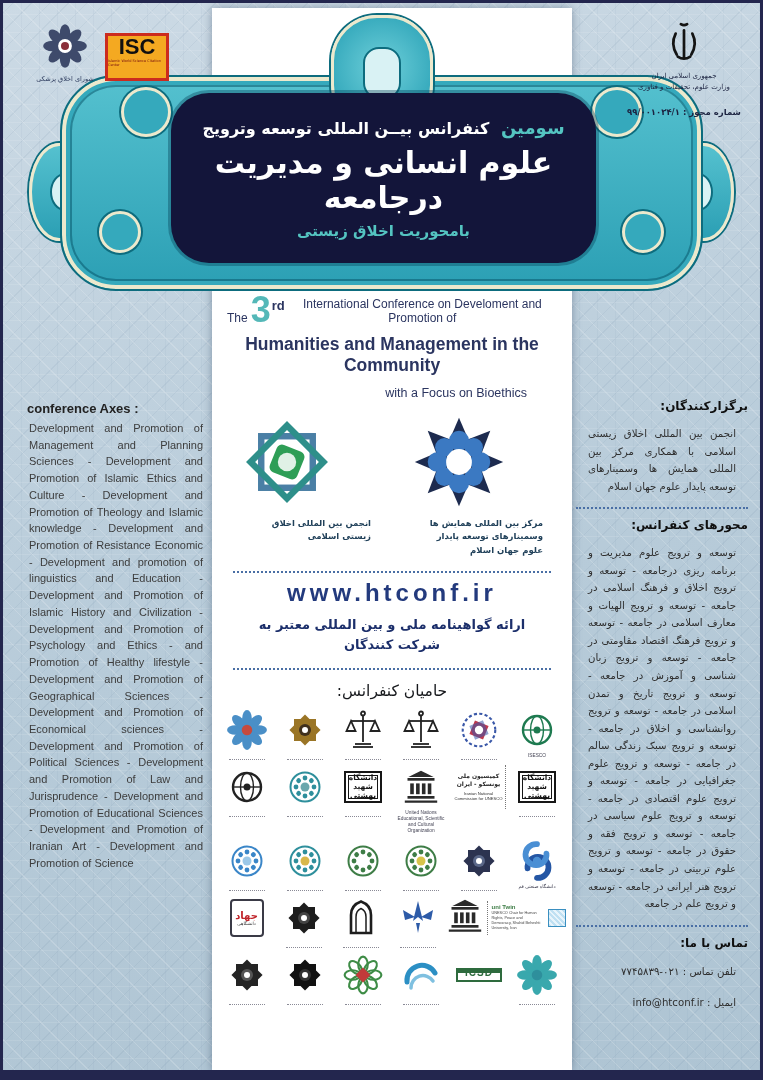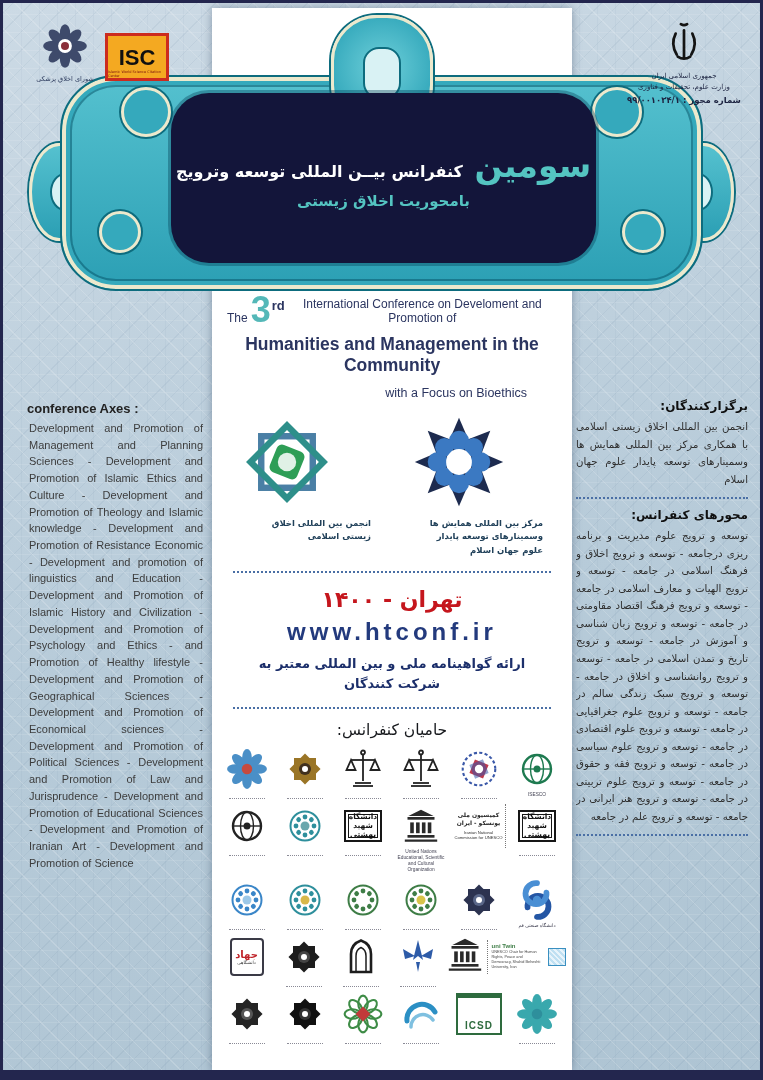--- a/index.html
+++ b/index.html
@@ -36,36 +36,36 @@
   .wing{position:absolute;width:66px;height:92px;background:linear-gradient(#55c1cf,#2b9fb4);
     border:3px solid #ece9cd;box-shadow:0 0 0 2px #0d6c7e;border-radius:42% 58% 58% 42%/50%;}
   .wing.l{left:26px;top:140px;} .wing.r{right:26px;top:140px;transform:scaleX(-1);}
   .wing .dot{position:absolute;left:50%;top:50%;transform:translate(-50%,-50%);width:26px;height:34px;
     background:#d9f2f4;border-radius:50%;border:2px solid #0d6c7e;}
 
   .title-box{position:absolute;left:168px;width:425px;top:90px;height:170px;background:#13153a;
     border-radius:38px;box-shadow:0 0 0 3px rgba(8,70,92,.4);display:flex;flex-direction:column;
     align-items:center;justify-content:center;gap:7px;direction:rtl;text-align:center;z-index:4;}
   .tl1{font-size:16px;font-weight:bold;color:#ffffff;}
-  .tl1 .accent{font-size:33px;color:#54c4c1;margin-left:6px;}
+  .tl1 .accent{font-size:18px;color:#54c4c1;margin-left:6px;}
   .tl2{font-size:30px;font-weight:bold;color:#ffffff;}
   .tl3{font-size:15px;font-weight:bold;color:#54c4c1;}
 
   
   .med-logo{position:absolute;left:26px;top:20px;width:72px;text-align:center;z-index:4;color:#2c3a5c;}
   .med-logo .cap{font-size:6.5px;margin-top:2px;direction:rtl;}
   .isc-logo{position:absolute;left:102px;top:30px;width:64px;height:48px;background:#f4a921;
     border:3px solid #cc2b1e;box-sizing:border-box;display:flex;flex-direction:column;
-    align-items:center;justify-content:flex-end;z-index:4;}
+    align-items:center;justify-content:flex-start;z-index:4;}
   .isc-logo .isc-txt{font-family:"Liberation Sans",sans-serif;font-weight:bold;font-size:22px;color:#101010;line-height:1;}
   .isc-logo .isc-sub{font-size:3.5px;color:#7a1410;margin-top:1px;}
   .iran-logo{position:absolute;right:12px;top:18px;width:128px;text-align:center;z-index:4;
     color:#1c2340;direction:rtl;}
   .iran-logo .l{font-size:7px;line-height:1.5;}
-  .iran-logo .l3{font-size:8.5px;font-weight:bold;margin-top:2px;}
+  .iran-logo .l3{font-size:8.5px;font-weight:bold;margin-top:14px;}
 
   
   .eng{font-family:"Liberation Sans",sans-serif;color:#2b3560;text-align:center;width:330px;}
   .eng .row1{font-size:12px;display:flex;align-items:flex-end;justify-content:center;gap:3px;}
   .eng .num{font-size:36px;line-height:.8;color:#54b8b8;font-weight:bold;}
   .eng .ord{font-size:13px;font-weight:bold;color:#2b3560;position:relative;top:-12px;margin-left:-2px;}
   .eng .row2{font-size:17.5px;font-weight:bold;margin-top:9px;}
   .eng .row3{font-size:12.5px;text-align:right;padding-right:30px;margin-top:10px;}
 
   .org-logos{display:flex;justify-content:center;align-items:flex-start;gap:42px;margin-top:16px;}
@@ -98,34 +98,34 @@
     height:44px;border-right:1px dotted #777;direction:rtl;gap:2px;}
   .comm .fa{font-size:6px;font-weight:bold;color:#222;line-height:1.4;text-align:center;}
   .comm .en{font-size:4.2px;color:#333;text-align:center;font-family:"Liberation Sans",sans-serif;line-height:1.3;}
   .chair{display:flex;align-items:center;gap:4px;height:44px;}
   .chair .sep{height:34px;border-left:1px dotted #777;}
   .chair .ut{font-size:6px;font-weight:bold;color:#3e7d46;font-family:"Liberation Sans",sans-serif;}
   .chair .ct{font-size:3.8px;color:#444;max-width:52px;line-height:1.3;font-family:"Liberation Sans",sans-serif;}
   .chair .bsq{width:16px;height:16px;border:1px solid #3a8fc0;
     background:repeating-linear-gradient(45deg,#bfe0f2 0 2px,#e8f4fb 2px 4px);}
   .chair .txtcol{display:flex;flex-direction:column;gap:1px;}
-  .icsd{width:46px;height:42px;box-sizing:border-box;border:2px solid #2e6b3e;
+  .icsd{width:46px;height:14px;box-sizing:border-box;border:2px solid #2e6b3e;
     box-shadow:inset 0 3px 0 #2e6b3e;display:flex;align-items:flex-end;justify-content:center;
     padding-bottom:2px;font-family:"Liberation Sans",sans-serif;font-weight:bold;font-size:10px;
     color:#2e6b3e;letter-spacing:1px;}
 
   
   .left-col{position:absolute;left:24px;top:398px;width:178px;bottom:14px;z-index:2;overflow:hidden;
     font-family:"Liberation Sans",sans-serif;color:#3c3c3c;}
   .left-col h3{margin:0 0 4px 0;font-size:13px;color:#222;}
   .left-col p{margin:2px;font-size:11px;line-height:1.52;text-align:justify;}
   .right-col{position:absolute;right:12px;top:396px;width:172px;bottom:12px;z-index:2;overflow:hidden;
     direction:rtl;color:#2e2e2e;}
   .right-col h3{margin:0 0 5px 0;font-size:12px;color:#101010;}
-  .right-col p{margin:0;font-size:10.2px;line-height:1.72;text-align:justify;}
+  .right-col p{margin:12px;font-size:10.2px;line-height:1.72;text-align:justify;}
   .right-col .rdiv{border-top:2px dotted #4a6fa5;margin:9px 0;}
   .contact p{line-height:1.9;text-align:right;}
 </style>
 </head>
 <body>
 
 <div class="poster">
   <div class="pattern"></div>
 
   <div class="card">
@@ -176,21 +176,20 @@
                 <circle cx="66" cy="66" r="10"></circle>
             </g>
             <circle cx="50" cy="50" r="14" fill="#ffffff"></circle>
           </svg>
         </span>
         <div class="cap">مرکز بین المللی همایش ها وسمینارهای توسعه پایدار علوم جهان اسلام</div>
       </div>
     </div>
 
     <div class="dash-div"></div>
-    <div class="city">تهران - ۱۴۰۰</div>
     <div class="site">www.htconf.ir</div>
     <div class="cert">
       <span>ارائه گواهینامه ملی و بین المللی معتبر به</span><br>
       <span>شرکت کنندگان</span>
     </div>
     <div class="dash-div"></div>
     <div class="sponsors-h">حامیان کنفرانس:</div>
     <div class="sp-grid">
         <div class="sp-row">
           <div class="sp-tile">
@@ -588,20 +587,21 @@
       </div>
     <div class="curl l1"></div>
     <div class="curl r1"></div>
     <div class="curl l2"></div>
     <div class="curl r2"></div>
     <div class="title-box">
       <div class="tl1">
         <span class="accent">سومین</span>
         <span>کنفرانس بیــن المللی توسعه وترویج</span>
       </div>
+      <div class="tl2">علوم انسانی و مدیریت درجامعه</div>
       <div class="tl3">بامحوریت اخلاق زیستی</div>
     </div>
   </div>
 
   <div class="med-logo">
     <span>
       <svg width="46" height="46" viewBox="0 0 40 40">
         <g>
             <ellipse cx="20" cy="9" rx="4.5" ry="8" fill="#3e4a6b" transform="rotate(0 20 20)"></ellipse>
         <ellipse cx="20" cy="9" rx="4.5" ry="8" fill="#3e4a6b" transform="rotate(45 20 20)"></ellipse>
@@ -643,16 +643,21 @@
     <h3>conference Axes :</h3>
     <p>Development and Promotion of Management and Planning Sciences - Development and Promotion of Islamic Ethics and Culture - Development and Promotion of Theology and Islamic knowledge - Development and Promotion of Resistance Economic - Development and promotion of linguistics and Education - Development and Promotion of Islamic History and Civilization - Development and Promotion of Psychology and Ethics - and Promotion of Healthy lifestyle - Development and Promotion of Geographical Sciences - Development and Promotion of Economical sciences - Development and Promotion of Political Sciences - Development and Promotion of Law and Jurisprudence - Development and Promotion of Educational Sciences - Development and Promotion of Iranian Art - Development and Promotion of Science</p>
   </div>
   <div class="right-col">
     <h3>برگزارکنندگان:</h3>
     <p>انجمن بین المللی اخلاق زیستی اسلامی با همکاری مرکز بین المللی همایش ها وسمینارهای توسعه پایدار علوم جهان اسلام</p>
     <div class="rdiv"></div>
     <h3>محورهای کنفرانس:</h3>
     <p>توسعه و ترویج علوم مدیریت و برنامه ریزی درجامعه - توسعه و ترویج اخلاق و فرهنگ اسلامی در جامعه - توسعه و ترویج الهیات و معارف اسلامی در جامعه - توسعه و ترویج فرهنگ اقتصاد مقاومتی در جامعه - توسعه و ترویج زبان شناسی و آموزش در جامعه - توسعه و ترویج تاریخ و تمدن اسلامی در جامعه - توسعه و ترویج روانشناسی و اخلاق در جامعه - توسعه و ترویج سبک زندگی سالم در جامعه - توسعه و ترویج علوم جغرافیایی در جامعه - توسعه و ترویج علوم اقتصادی در جامعه - توسعه و ترویج علوم سیاسی در جامعه - توسعه و ترویج فقه و حقوق در جامعه - توسعه و ترویج علوم تربیتی در جامعه - توسعه و ترویج هنر ایرانی در جامعه - توسعه و ترویج علم در جامعه</p>
     <div class="rdiv"></div>
+    <div class="contact">
+      <h3>تماس با ما:</h3>
+      <p>تلفن تماس : ۰۲۱-۷۷۴۵۸۳۹</p>
+      <p>ایمیل : info@htconf.ir</p>
+    </div>
   </div>
 
   <div class="bottom-bar"></div>
 </div>
 
 </body></html>

